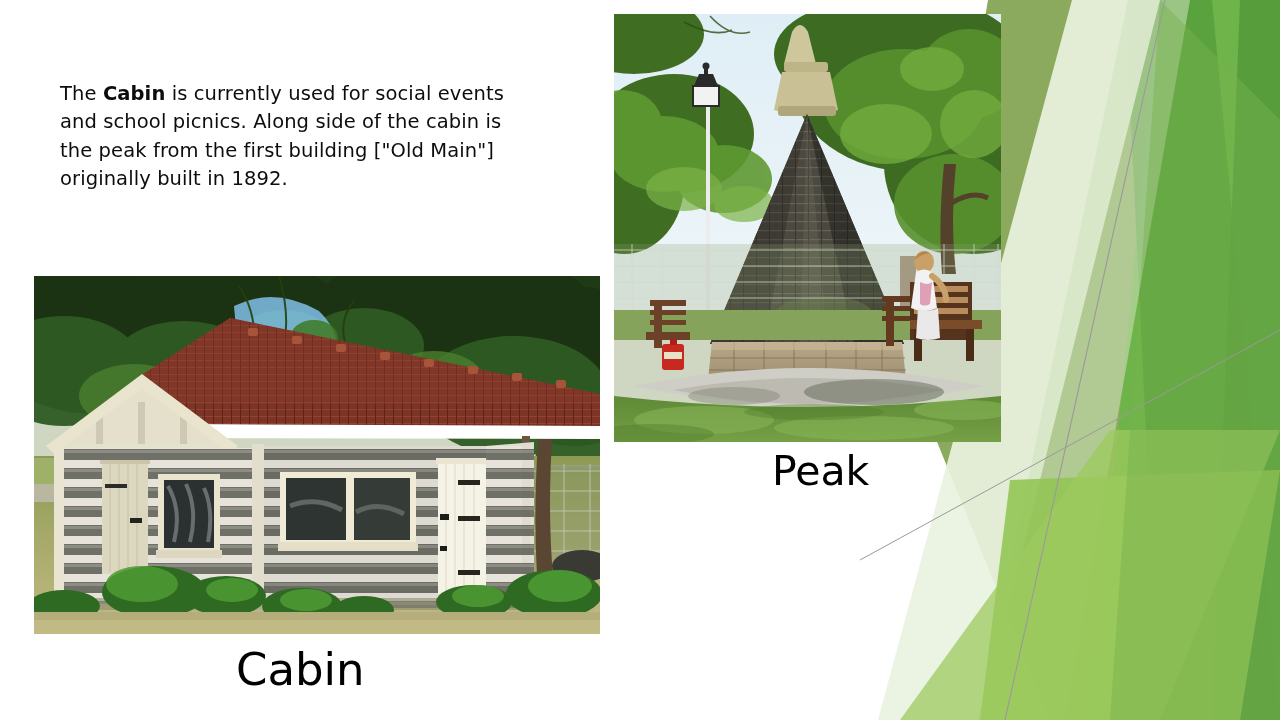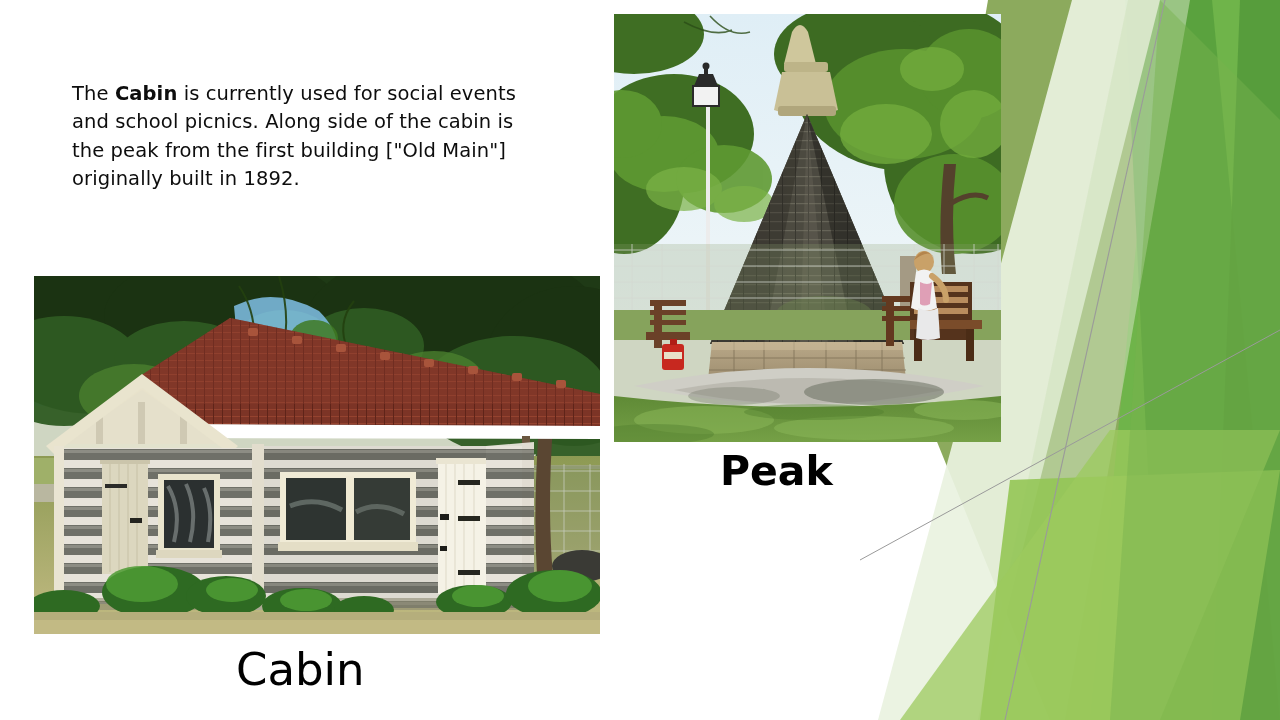--- a/index.html
+++ b/index.html
@@ -21,21 +21,21 @@
     right: 0;
     top: 0;
     width: 420px;
     height: 720px;
     pointer-events: none;
   }
 
   
   #bodytext {
     position: absolute;
-    left: 72px;
+    left: 60px;
     top: 80px;
     width: 452px;
     font-size: 19.5px;
     line-height: 1.455;
     color: #0d0d0d;
     letter-spacing: 0.1px;
   }
   #bodytext b { font-weight: bold; }
 
   
@@ -64,24 +64,23 @@
     color: #000000;
     font-weight: normal;
     white-space: nowrap;
   }
   #caption-cabin {
     left: 236px;
     top: 643px;
     font-size: 45px;
   }
   #caption-peak {
-    left: 720px;
+    left: 772px;
     top: 447px;
     font-size: 41px;
-    font-weight: bold;
   }
 </style>
 </head>
 <body>
 
 <svg id="deco" viewBox="0 0 420 720" preserveAspectRatio="none">
 
   <polygon points="128,0 420,0 420,720 190,720 60,400" fill="#8CAA5D"></polygon>
 
   <polygon points="300,0 420,0 420,720 230,720" fill="#6FB44A"></polygon>

